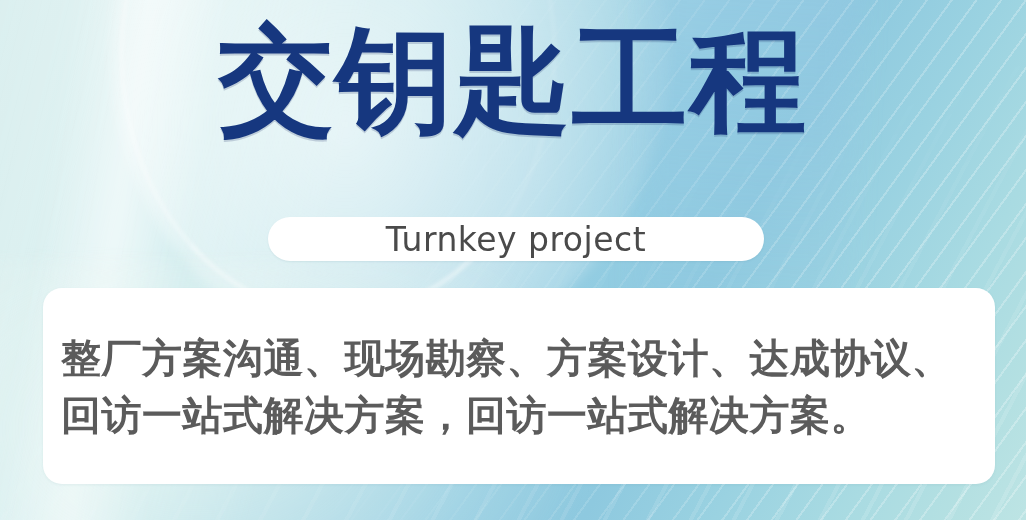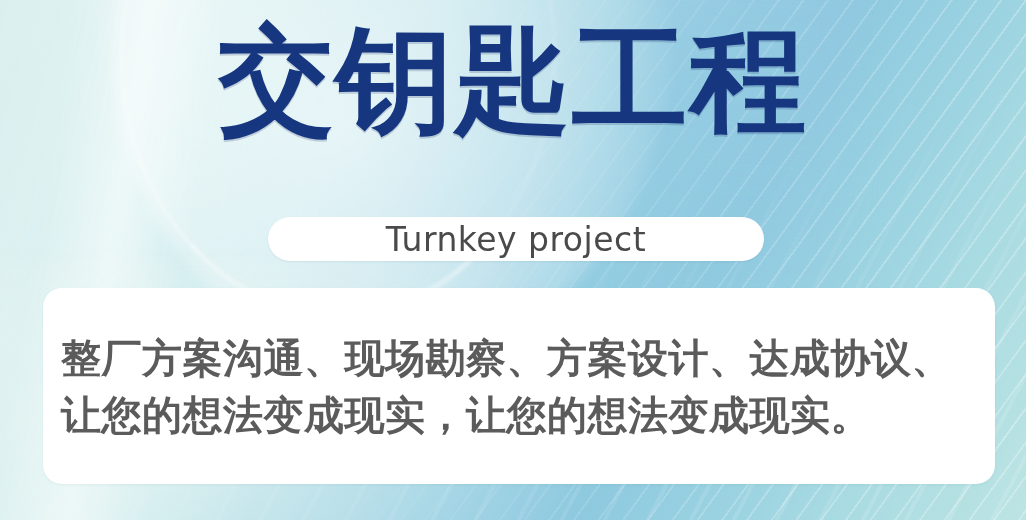--- a/index.html
+++ b/index.html
@@ -271,17 +271,17 @@
   <div class="content">
 
     <div class="headline">交钥匙工程</div>
 
     <div class="subtitle-pill">
       <span class="subtitle-text">Turnkey project</span>
     </div>
 
     <div class="body-card">
       <div class="body-line">整厂方案沟通、现场勘察、方案设计、达成协议、</div>
-      <div class="body-line">让您的想法变成现实，让您的想法变成现实。</div>
+      <div class="body-line">回访一站式解决方案，回访一站式解决方案。</div>
     </div>
 
   </div>
 </div>
 
 </body></html>

